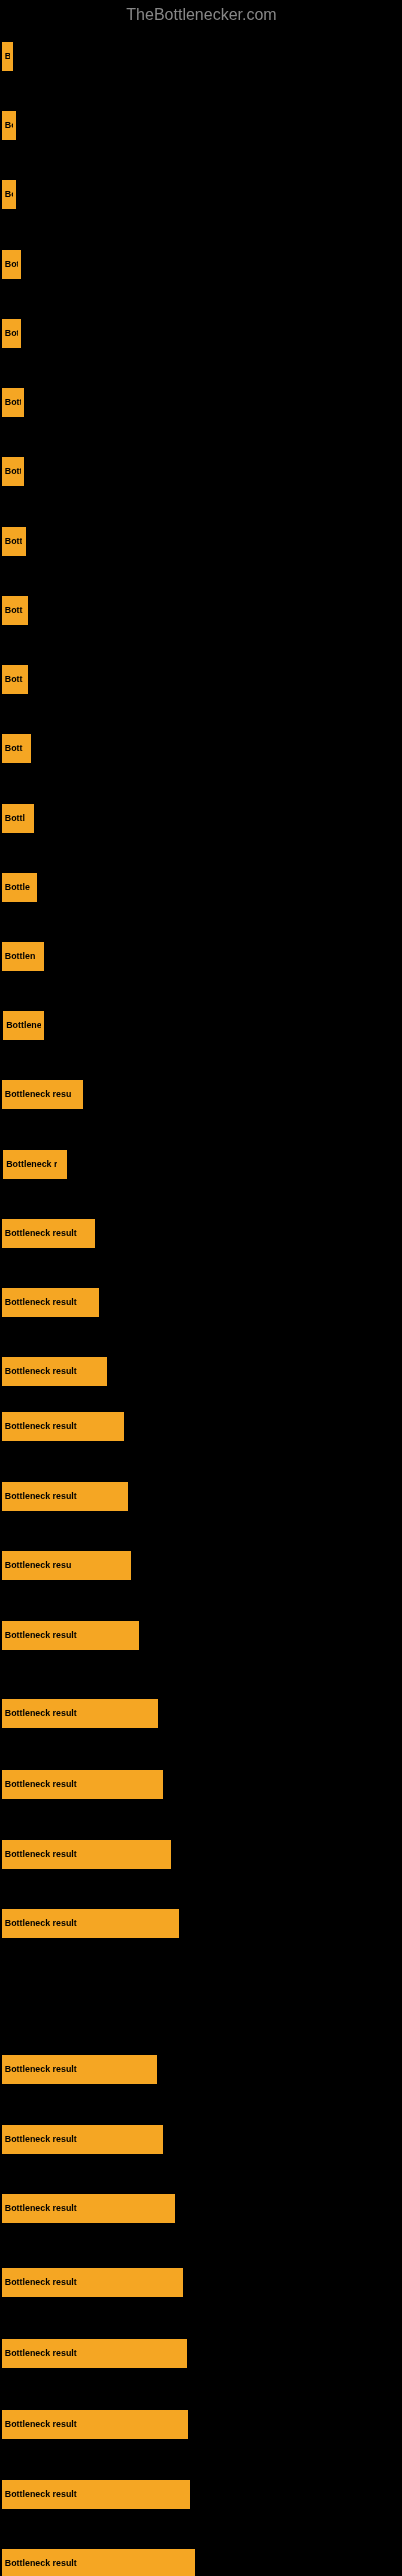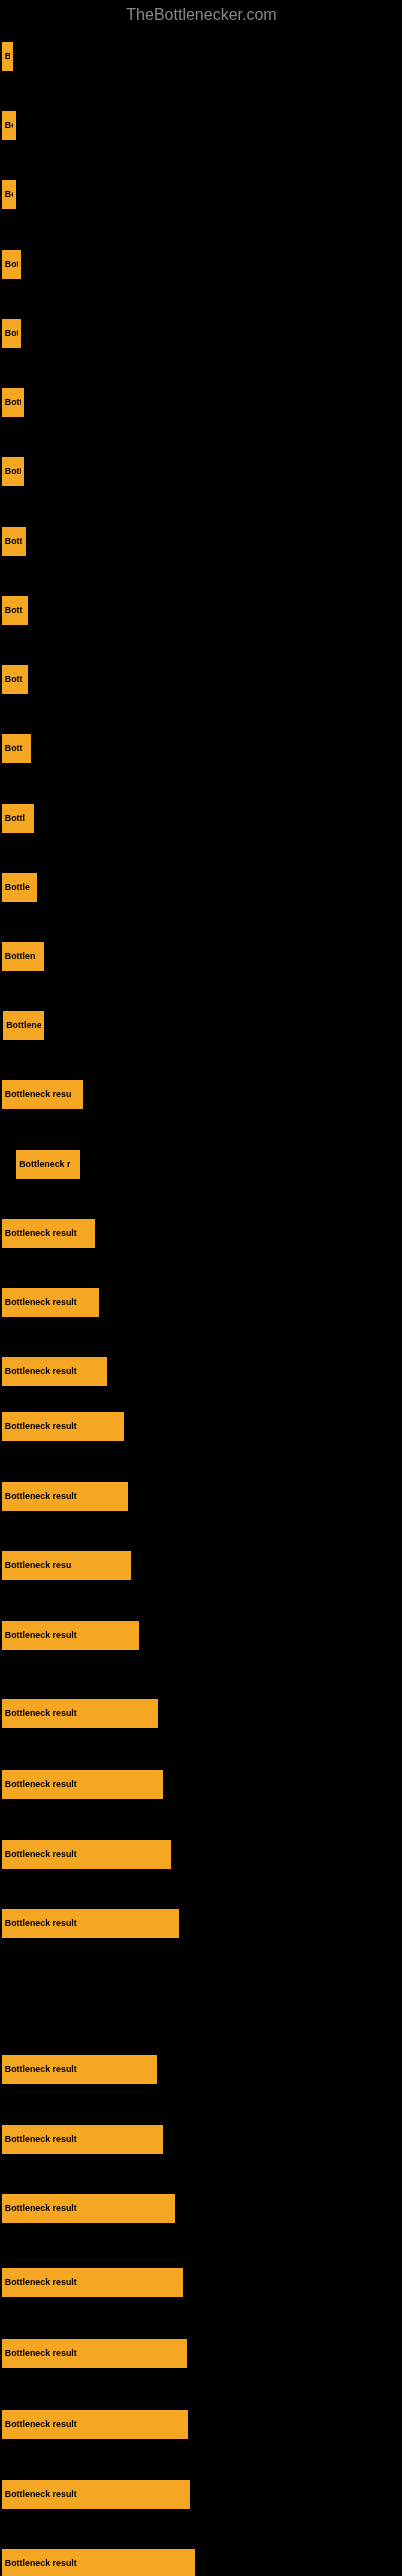--- a/index.html
+++ b/index.html
@@ -114,21 +114,21 @@
       <div style="background-color: rgb(245, 166, 35); height: 29px; width: 41px; display: flex; align-items: center; padding: 0px 3.2px; overflow: hidden; margin-left: 3px;">
         <span style="color: rgb(0, 0, 0); font-size: 8.9px; font-weight: bold; white-space: nowrap; overflow: hidden;">Bottleneck</span>
       </div>
     </div>
     <div style="position: absolute; top: 1038px; left: 0px; width: 403px; height: 64px; display: flex; align-items: center;">
       <div style="background-color: rgb(245, 166, 35); height: 29px; width: 81px; display: flex; align-items: center; padding: 0px 3.2px; overflow: hidden; margin-left: 1.6px;">
         <span style="color: rgb(0, 0, 0); font-size: 8.9px; font-weight: bold; white-space: nowrap; overflow: hidden;">Bottleneck resu</span>
       </div>
     </div>
     <div style="position: absolute; top: 1108px; left: 0px; width: 403px; height: 64px; display: flex; align-items: center;">
-      <div style="background-color: rgb(245, 166, 35); height: 29px; width: 64px; display: flex; align-items: center; padding: 0px 3.2px; overflow: hidden; margin-left: 16px;">
+      <div style="background-color: rgb(245, 166, 35); height: 29px; width: 64px; display: flex; align-items: center; padding: 0px 3.2px; overflow: hidden; margin-left: 3px;">
         <span style="color: rgb(0, 0, 0); font-size: 8.9px; font-weight: bold; white-space: nowrap; overflow: hidden;">Bottleneck r</span>
       </div>
     </div>
     <div style="position: absolute; top: 1177px; left: 0px; width: 403px; height: 64px; display: flex; align-items: center;">
       <div style="background-color: rgb(245, 166, 35); height: 29px; width: 93px; display: flex; align-items: center; padding: 0px 3.2px; overflow: hidden; margin-left: 1.6px;">
         <span style="color: rgb(0, 0, 0); font-size: 8.9px; font-weight: bold; white-space: nowrap; overflow: hidden;">Bottleneck result</span>
       </div>
     </div>
     <div style="position: absolute; top: 1246px; left: 0px; width: 403px; height: 64px; display: flex; align-items: center;">
       <div style="background-color: rgb(245, 166, 35); height: 29px; width: 97px; display: flex; align-items: center; padding: 0px 3.2px; overflow: hidden; margin-left: 1.6px;">

